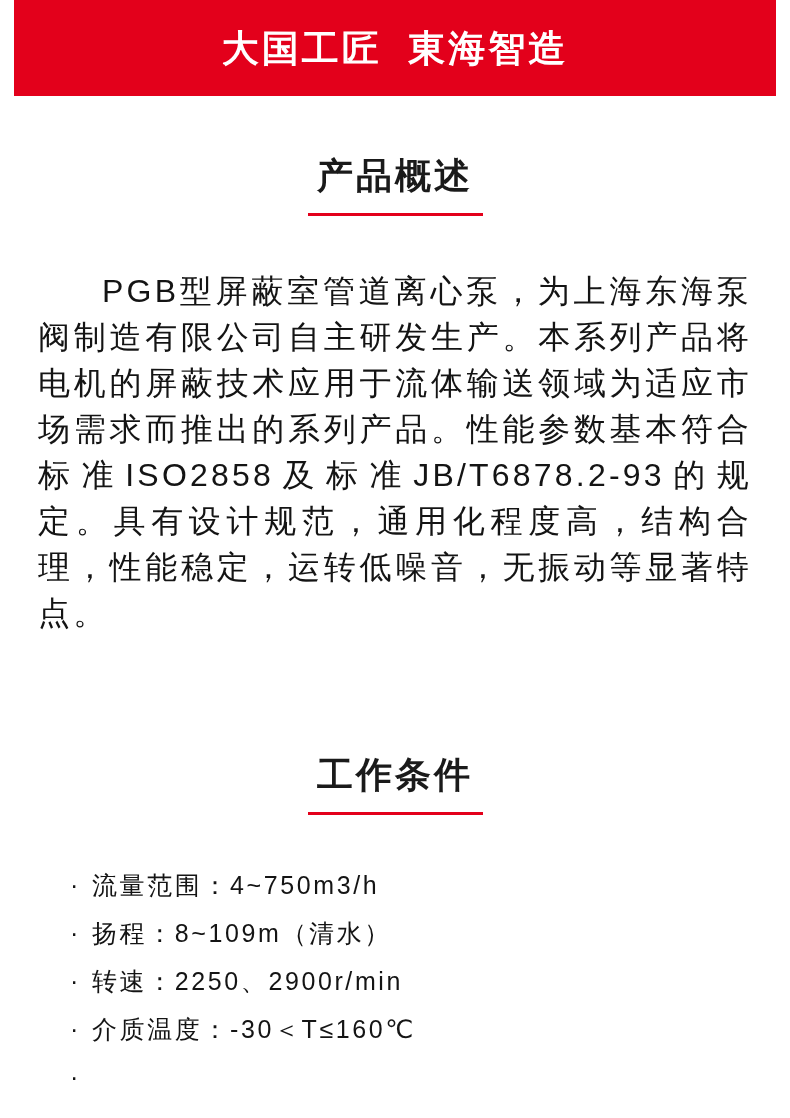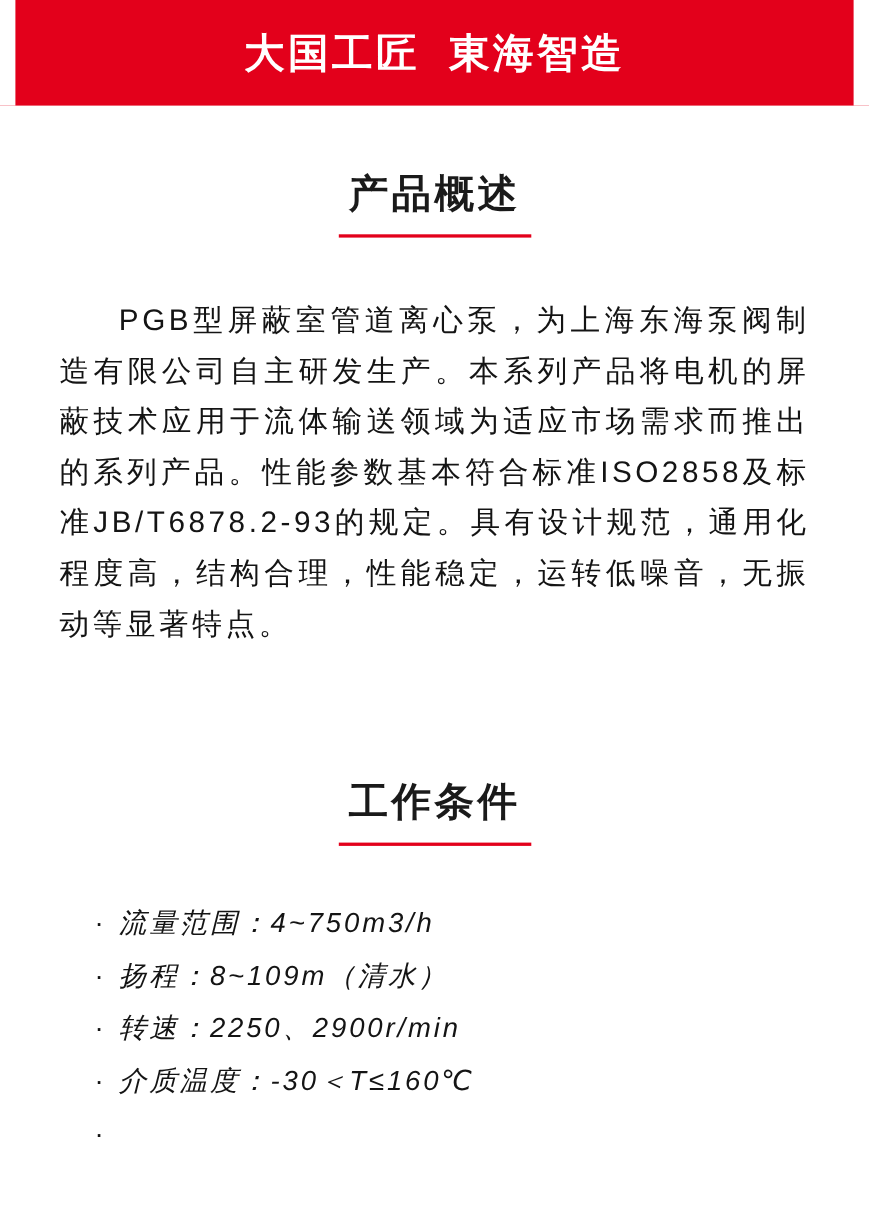--- a/index.html
+++ b/index.html
@@ -43,21 +43,21 @@
     font-size: 37px;
     font-weight: bold;
     letter-spacing: 3px;
     line-height: 1;
     text-align: center;
     white-space: pre;
   }
 
   
   .content {
-    padding: 0 48px;
+    padding: 0 32px;
     box-sizing: border-box;
   }
 
   .section-head {
     text-align: center;
     margin-top: 58px;
   }
   .section-head.second {
     margin-top: 117px;
   }
@@ -72,21 +72,21 @@
   .section-rule {
     width: 175px;
     height: 3px;
     background: #e3001b;
     margin: 16px auto 0 auto;
   }
 
   
   .paragraph {
     margin-top: 52px;
-    font-size: 27px;
+    font-size: 32px;
     line-height: 46px;
     letter-spacing: 3.2px;
     text-align: justify;
     text-align-last: left;
     text-indent: 2em;
     color: #141414;
     padding: 0 6px;
   }
 
   
@@ -106,21 +106,20 @@
   .bullet-dot {
     display: inline-block;
     width: 22px;
     flex: 0 0 22px;
     font-size: 25px;
     line-height: 48px;
     color: #141414;
   }
   .bullet-text {
     display: inline-block;
-    font-style: italic;
   }
 </style>
 </head>
 <body>
 
 <div class="banner">
   <div class="banner-edge-left"></div>
   <div class="banner-edge-right"></div>
   <div class="banner-title">大国工匠  東海智造</div>
 </div>

